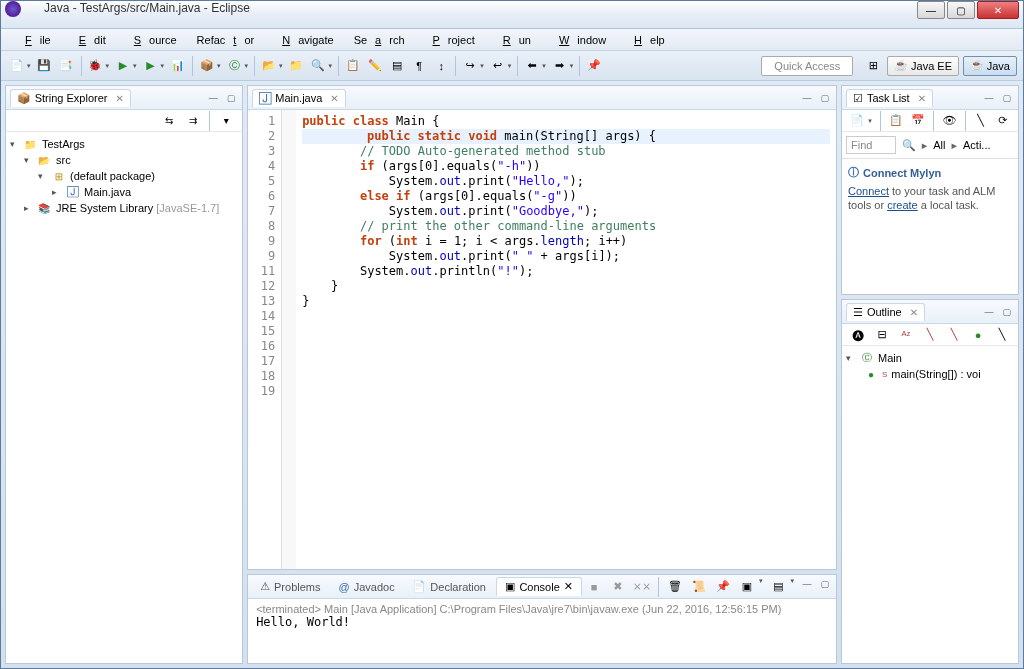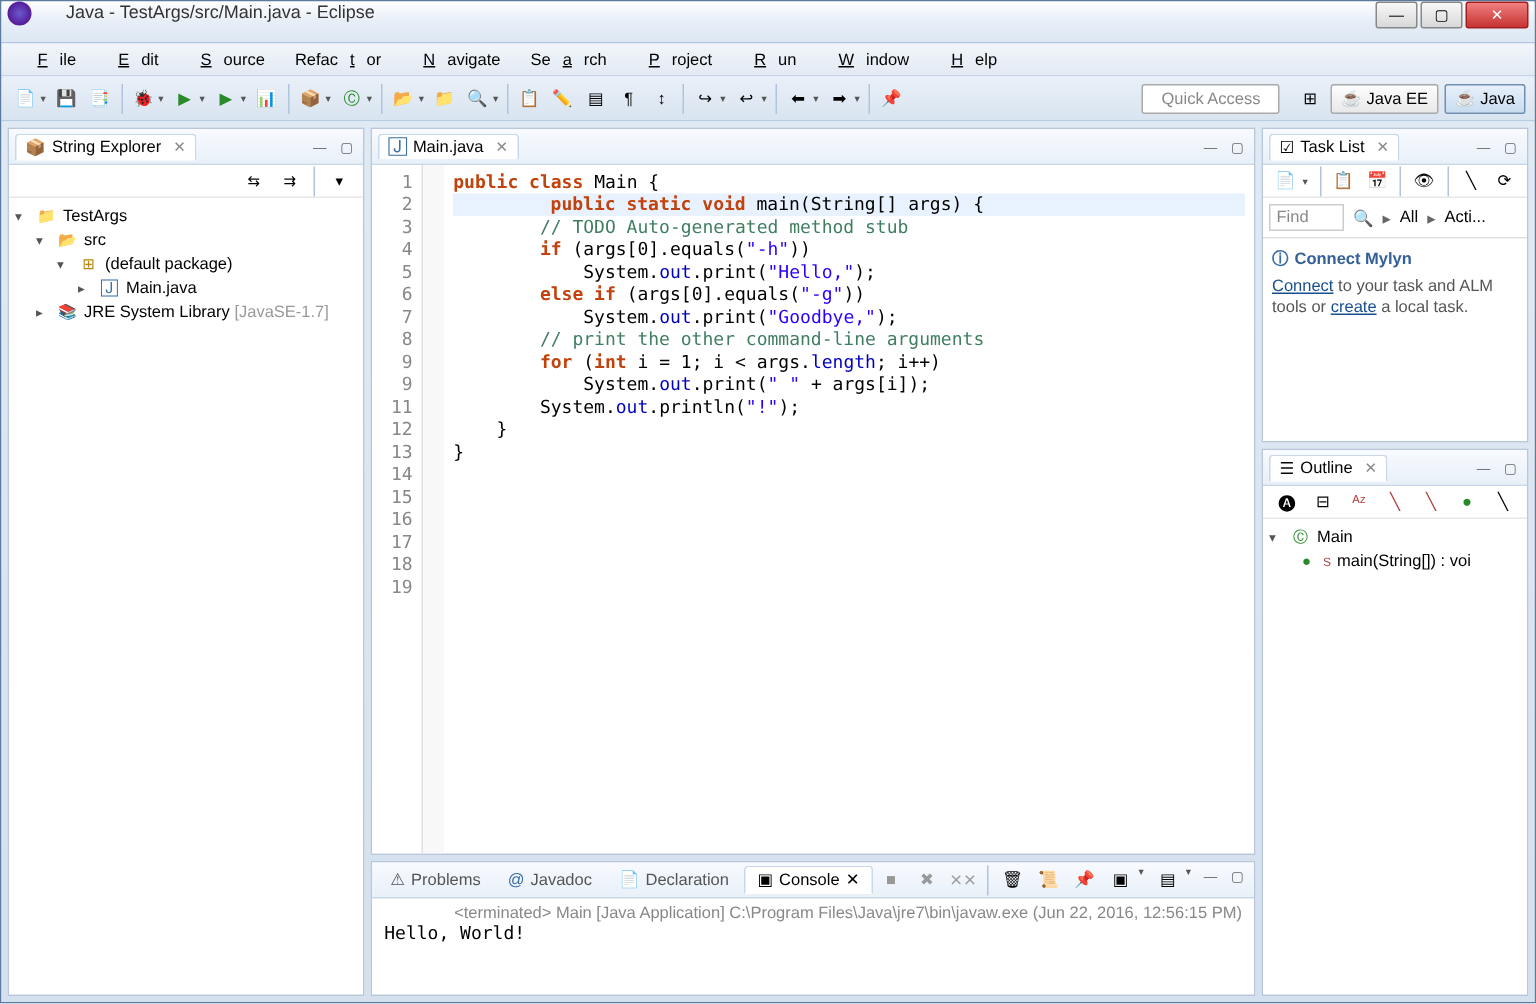--- a/index.html
+++ b/index.html
@@ -59,21 +59,21 @@
 .field { color: #0000c0; }
 .cl-hl { background: #e8f2fe; display: inline-block; width: 100%; padding-left: 36px; }
 
 
 .bottom-panel { height: 90px; }
 .bottom-tabs { display: flex; align-items: center; gap: 2px; height: 24px; border-bottom: 1px solid #c8d8e8; padding: 0 4px; background: linear-gradient(to bottom, #f8faff, #e8f0f8); }
 .bottom-tab { display: flex; align-items: center; gap: 4px; padding: 2px 8px; font-size: 11px; color: #555; }
 .bottom-tab.active { background: #fff; border: 1px solid #c8d8e8; border-bottom-color: #fff; border-radius: 3px 3px 0 0; color: #000; }
 .console-toolbar { display: flex; gap: 4px; margin-left: auto; }
 .console-body { flex: 1; padding: 4px 8px; font-family: Consolas, monospace; font-size: 12px; overflow: auto; }
-.console-status { color: #888; font-size: 11px; font-family: "Segoe UI", sans-serif; text-align: right; }
+.console-status { color: #888; font-size: 11px; font-family: "Segoe UI", sans-serif; }
 
 
 .right-stack { width: 178px; display: flex; flex-direction: column; gap: 4px; min-height: 0; }
 .panel-right1 { height: 210px; }
 .panel-right2 { flex: 1; }
 .find-row { display: flex; align-items: center; gap: 6px; padding: 4px; }
 .find-input { border: 1px solid #ccc; padding: 2px 4px; width: 50px; font-size: 11px; color: #888; }
 .mylyn-box { padding: 6px; font-size: 11px; border-top: 1px solid #e0e0e0; }
 .mylyn-title { color: #346098; font-weight: bold; display: flex; align-items: center; gap: 4px; }
 .mylyn-text { color: #555; margin-top: 4px; line-height: 14px; }

